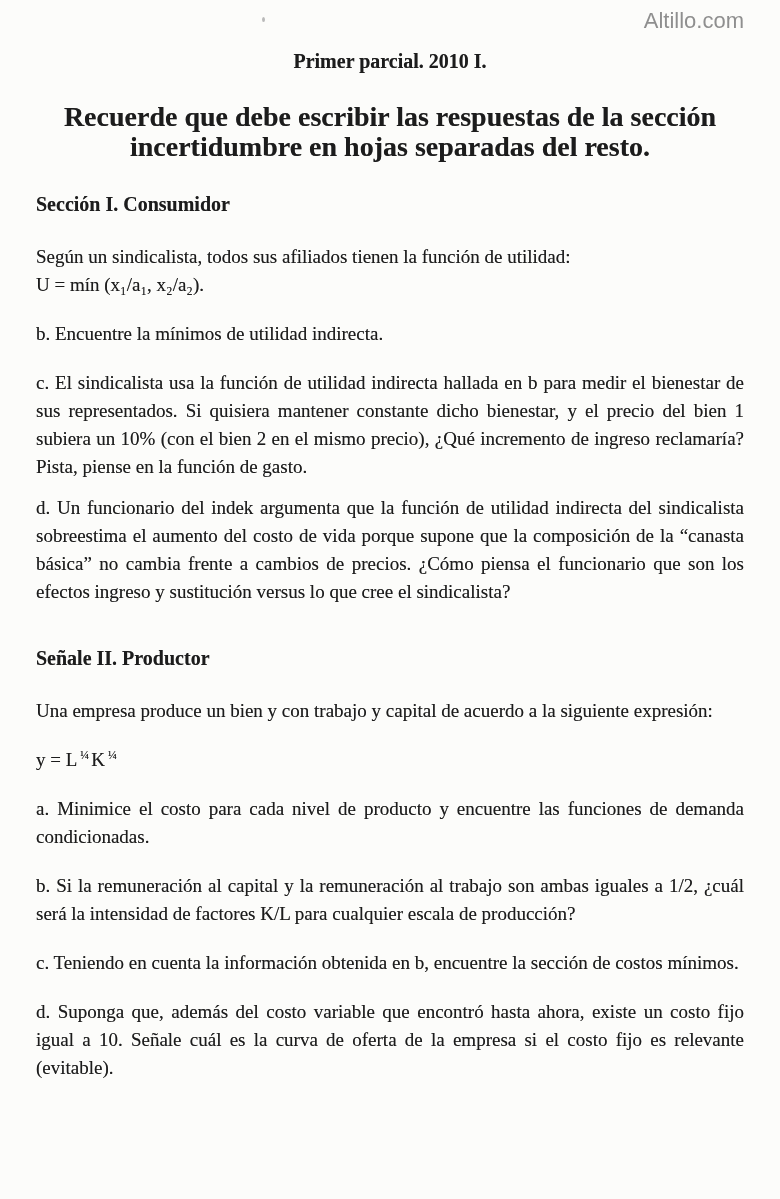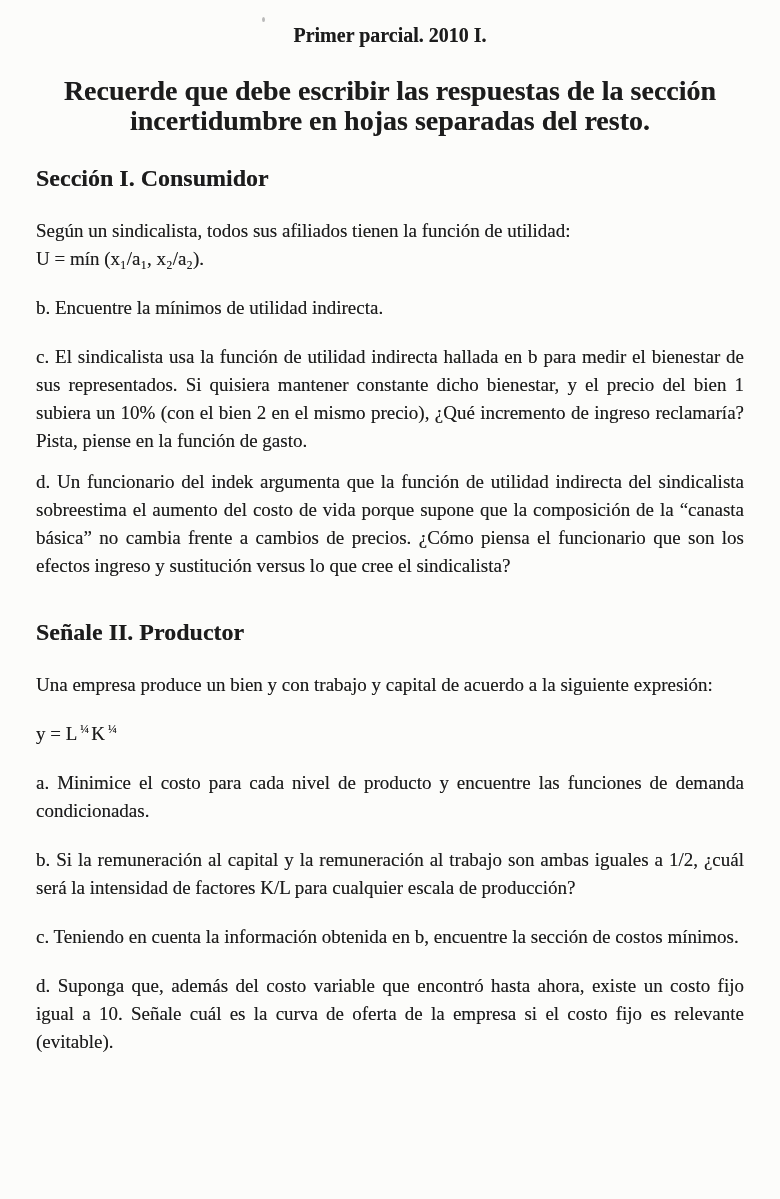--- a/index.html
+++ b/index.html
@@ -51,21 +51,21 @@
     margin-top: 26px;
     text-align: center;
     font-weight: bold;
     font-size: 28px;
     line-height: 30px;
     padding: 0 20px;
   }
   .section-heading {
     margin-top: 28px;
     font-weight: bold;
-    font-size: 24px;
+    font-size: 20px;
   }
   .para {
     margin-top: 21px;
     text-align: justify;
   }
   .para.first-after-heading {
     margin-top: 25px;
   }
   .para.tight {
     margin-top: 13px;
@@ -89,20 +89,21 @@
     margin-top: 38px;
   }
 </style>
 </head>
 <body>
 
 <div class="page">
 
   <div class="scan-artifact"></div>
 
+  <div class="watermark">Altillo.com</div>
 
   <div class="title-block">
     <div>Primer parcial. 2010 I.</div>
   </div>
 
   <div class="notice">Recuerde que debe escribir las respuestas de la sección incertidumbre en hojas separadas del resto.</div>
 
   <div class="section-heading">Sección I. Consumidor</div>
 
   <div class="para first-after-heading formula-intro">

